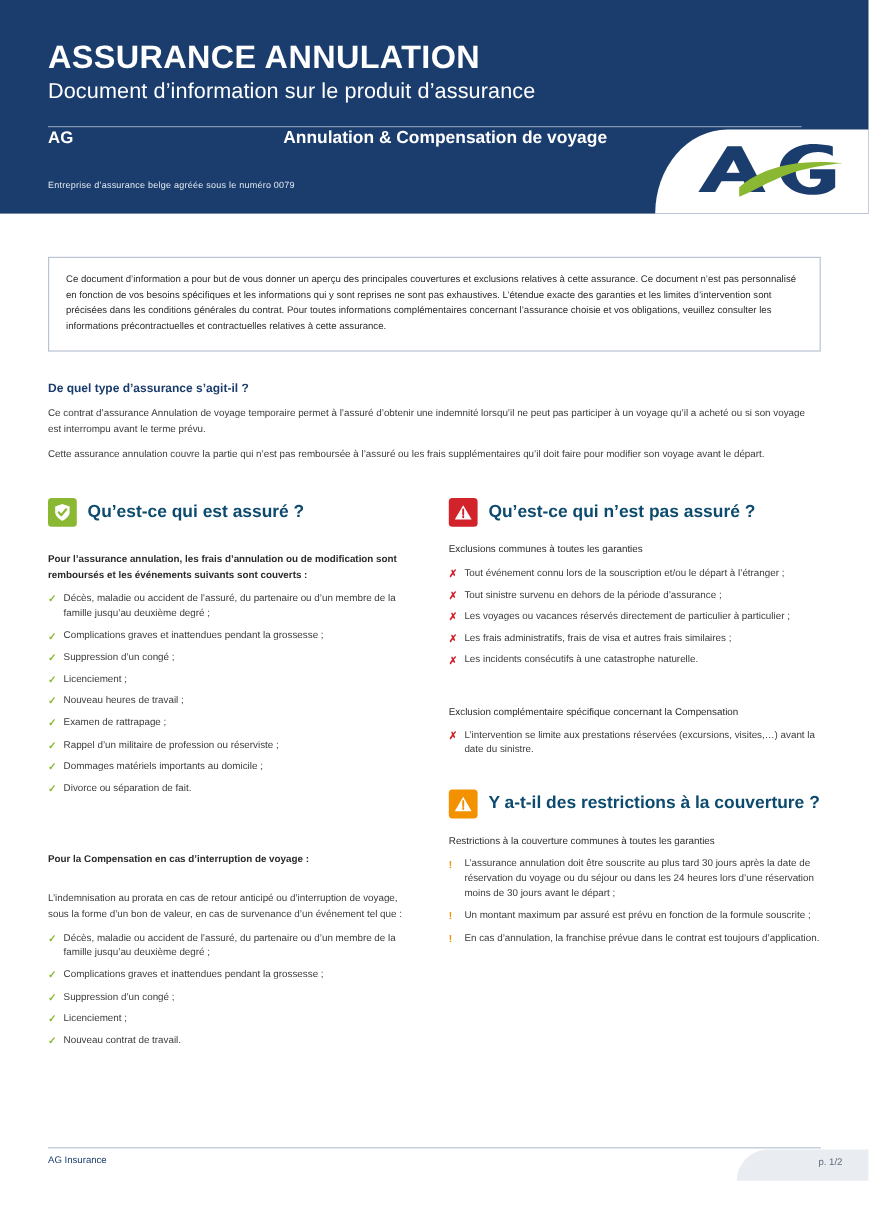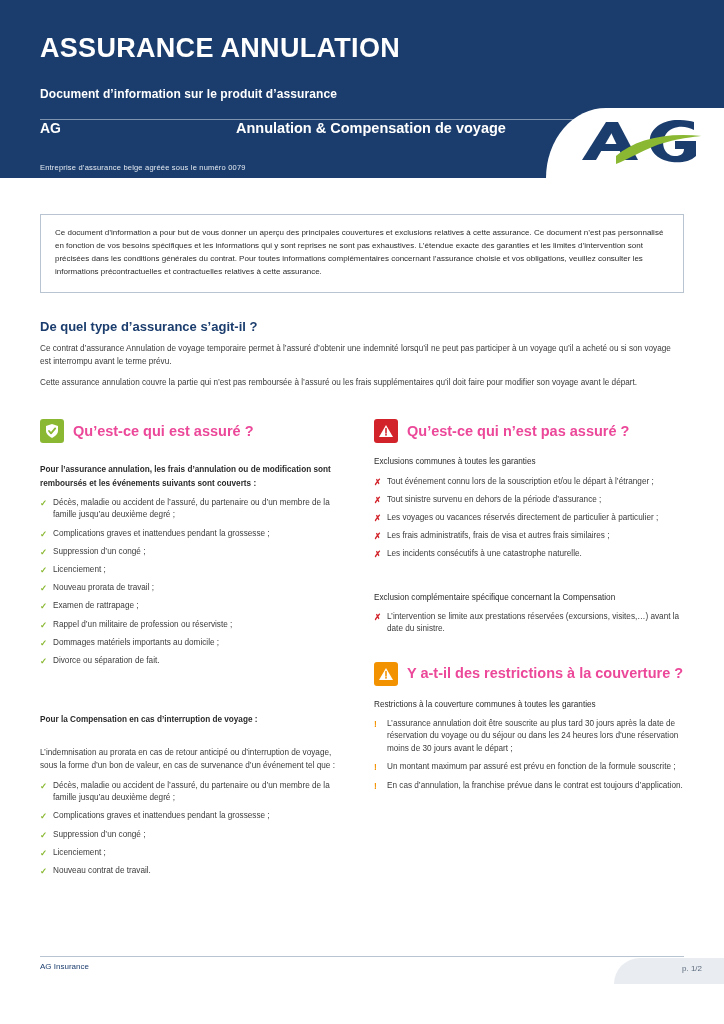--- a/index.html
+++ b/index.html
@@ -23,23 +23,23 @@
     color: #ffffff;
     padding: 34px 40px 0 40px;
   }
   .header-title {
     font-size: 27px;
     font-weight: bold;
     letter-spacing: 0.3px;
     line-height: 1.1;
   }
   .header-subtitle {
-    font-size: 12px;
-    font-weight: bold;
-    margin-top: 23px;
+    font-size: 18px;
+    font-weight: normal;
+    margin-top: 2px;
     letter-spacing: 0.1px;
   }
   .header-rule {
     margin-top: 18px;
     border-top: 1px solid rgba(255,255,255,0.45);
     width: 628px;
   }
   .header-row {
     display: flex;
     align-items: baseline;
@@ -82,21 +82,21 @@
     border: 1px solid #b9c4d3;
     padding: 12px 14px 13px 14px;
     color: #2b2b2b;
     font-size: 8px;
     line-height: 1.62;
   }
   .intro-box p { margin: 0; }
 
   .section-title {
     color: #1b3d6d;
-    font-size: 13px;
+    font-size: 10px;
     font-weight: bold;
     margin-top: 26px;
   }
   .body-text {
     color: #3b3b3b;
     font-size: 8.2px;
     line-height: 1.65;
     margin-top: 8px;
   }
   .body-text + .body-text { margin-top: 7px; }
@@ -120,21 +120,21 @@
     border-radius: 3px;
     display: flex; align-items: center; justify-content: center;
     flex: 0 0 auto;
   }
   .badge svg { display:block; }
   .badge-green { background: #8ab833; }
   .badge-red { background: #d2232a; }
   .badge-orange { background: #f39200; }
 
   .block-title {
-    color: #ec4899;
+    color: #0c4a6e;
     font-size: 14.5px;
     font-weight: bold;
     line-height: 1.15;
     text-align: center;
   }
 
   .lead {
     font-size: 8.2px;
     color: #2b2b2b;
     font-weight: bold;
@@ -254,21 +254,21 @@
           <div class="block-title">Qu’est-ce qui est assuré ?</div>
         </div>
 
         <div class="lead">Pour l’assurance annulation, les frais d’annulation ou de modification sont remboursés et les événements suivants sont couverts :</div>
 
         <ul class="marks">
           <li><span class="mk mk-green">✓</span><span>Décès, maladie ou accident de l’assuré, du partenaire ou d’un membre de la famille jusqu’au deuxième degré ;</span></li>
           <li><span class="mk mk-green">✓</span><span>Complications graves et inattendues pendant la grossesse ;</span></li>
           <li><span class="mk mk-green">✓</span><span>Suppression d’un congé ;</span></li>
           <li><span class="mk mk-green">✓</span><span>Licenciement ;</span></li>
-          <li><span class="mk mk-green">✓</span><span>Nouveau prorata de travail ;</span></li>
+          <li><span class="mk mk-green">✓</span><span>Nouveau heures de travail ;</span></li>
           <li><span class="mk mk-green">✓</span><span>Examen de rattrapage ;</span></li>
           <li><span class="mk mk-green">✓</span><span>Rappel d’un militaire de profession ou  réserviste ;</span></li>
           <li><span class="mk mk-green">✓</span><span>Dommages matériels importants au domicile ;</span></li>
           <li><span class="mk mk-green">✓</span><span>Divorce ou séparation de fait.</span></li>
         </ul>
 
         <div class="spacer-24"></div>
         <div class="lead">Pour la Compensation en cas d’interruption de voyage :</div>
         <div class="lead lead-normal">L’indemnisation au prorata en cas de retour anticipé ou d’interruption de voyage, sous la forme d’un bon de valeur, en cas de survenance d’un événement tel que :</div>
 

